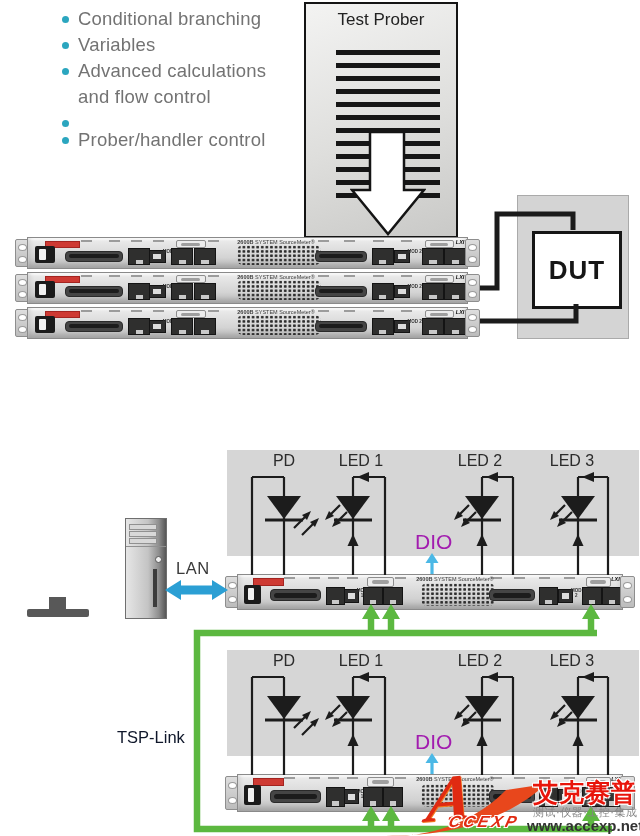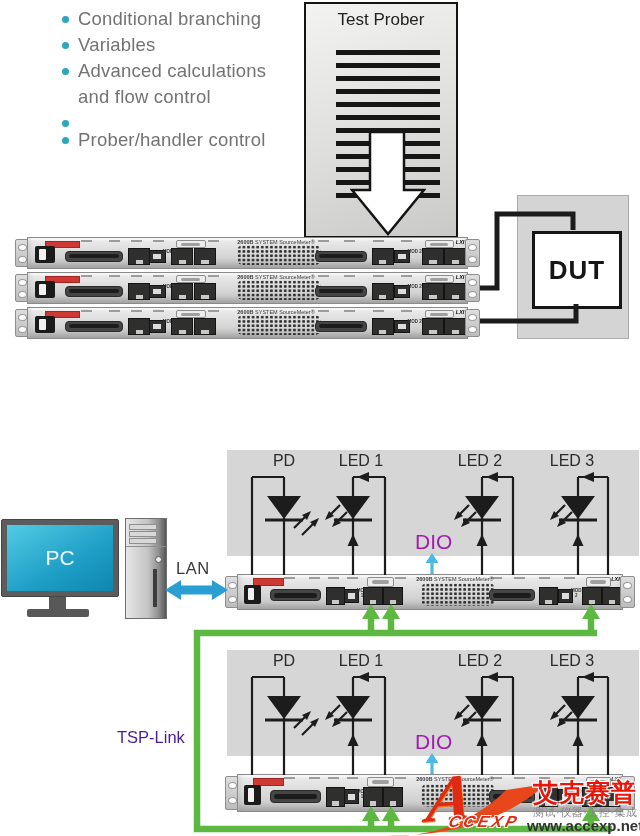--- a/index.html
+++ b/index.html
@@ -69,21 +69,21 @@
   .bay{left:3px;width:26px;height:4px;background:#d8d8d8;border:1px solid #909090;}
   .tsep{left:0;top:27px;width:100%;height:1px;background:#909090;}
   .tbtn{left:29px;top:37px;width:5px;height:5px;border-radius:50%;background:#f0f0f0;border:1px solid #555;}
   .tslot{left:27px;top:50px;width:4px;height:38px;background:#3c3c3c;}
   .lanlbl{left:176px;top:559px;font-size:16.5px;color:#3a3a3a;letter-spacing:0.5px;z-index:6;}
 
   
   .optpanel{width:412px;height:106px;background:#d6d6d6;z-index:1;}
   .devlbl{font-size:16px;color:#2b2b2b;text-align:center;z-index:6;}
   .diolbl{font-size:21px;color:#a21caf;z-index:6;}
-  .tsplbl{left:117px;top:728px;font-size:16.5px;color:#4c1d95;z-index:6;}
+  .tsplbl{left:117px;top:728px;font-size:16.5px;color:#0f172a;z-index:6;}
 
   
   .wires{position:absolute;left:0;top:0;z-index:7;pointer-events:none;}
 
   
   .wm{position:absolute;z-index:9;}
   .wm-a{left:428px;top:763px;font-family:"Liberation Serif",serif;font-style:italic;font-weight:bold;
         font-size:66px;line-height:70px;color:#e02a12;transform:skewX(-12deg) rotate(-5deg);
         text-shadow:1px 1px 0 #f47b20;}
   .wm-word{left:449px;top:813px;font-style:italic;font-weight:bold;font-size:16px;letter-spacing:3px;
@@ -350,25 +350,20 @@
     <div class="rj45" style="left:94.8%"></div>
     <div class="lxi">LXI</div>
   </div>
   <div class="ear r">
           <i class="hole h1"></i>
           <i class="hole h2"></i>
         </div>
       </div>
     </div>
 
-  <div class="abs mon">
-    <div class="screen">
-        <span>PC</span>
-      </div>
-  </div>
   <div class="abs neck"></div>
   <div class="abs mbase"></div>
   <div class="abs tower">
     <div class="bay" style="top:5px"></div>
     <div class="bay" style="top:12px"></div>
     <div class="bay" style="top:19px"></div>
     <div class="tsep"></div>
     <div class="tbtn"></div>
     <div class="tslot"></div>
   </div>

